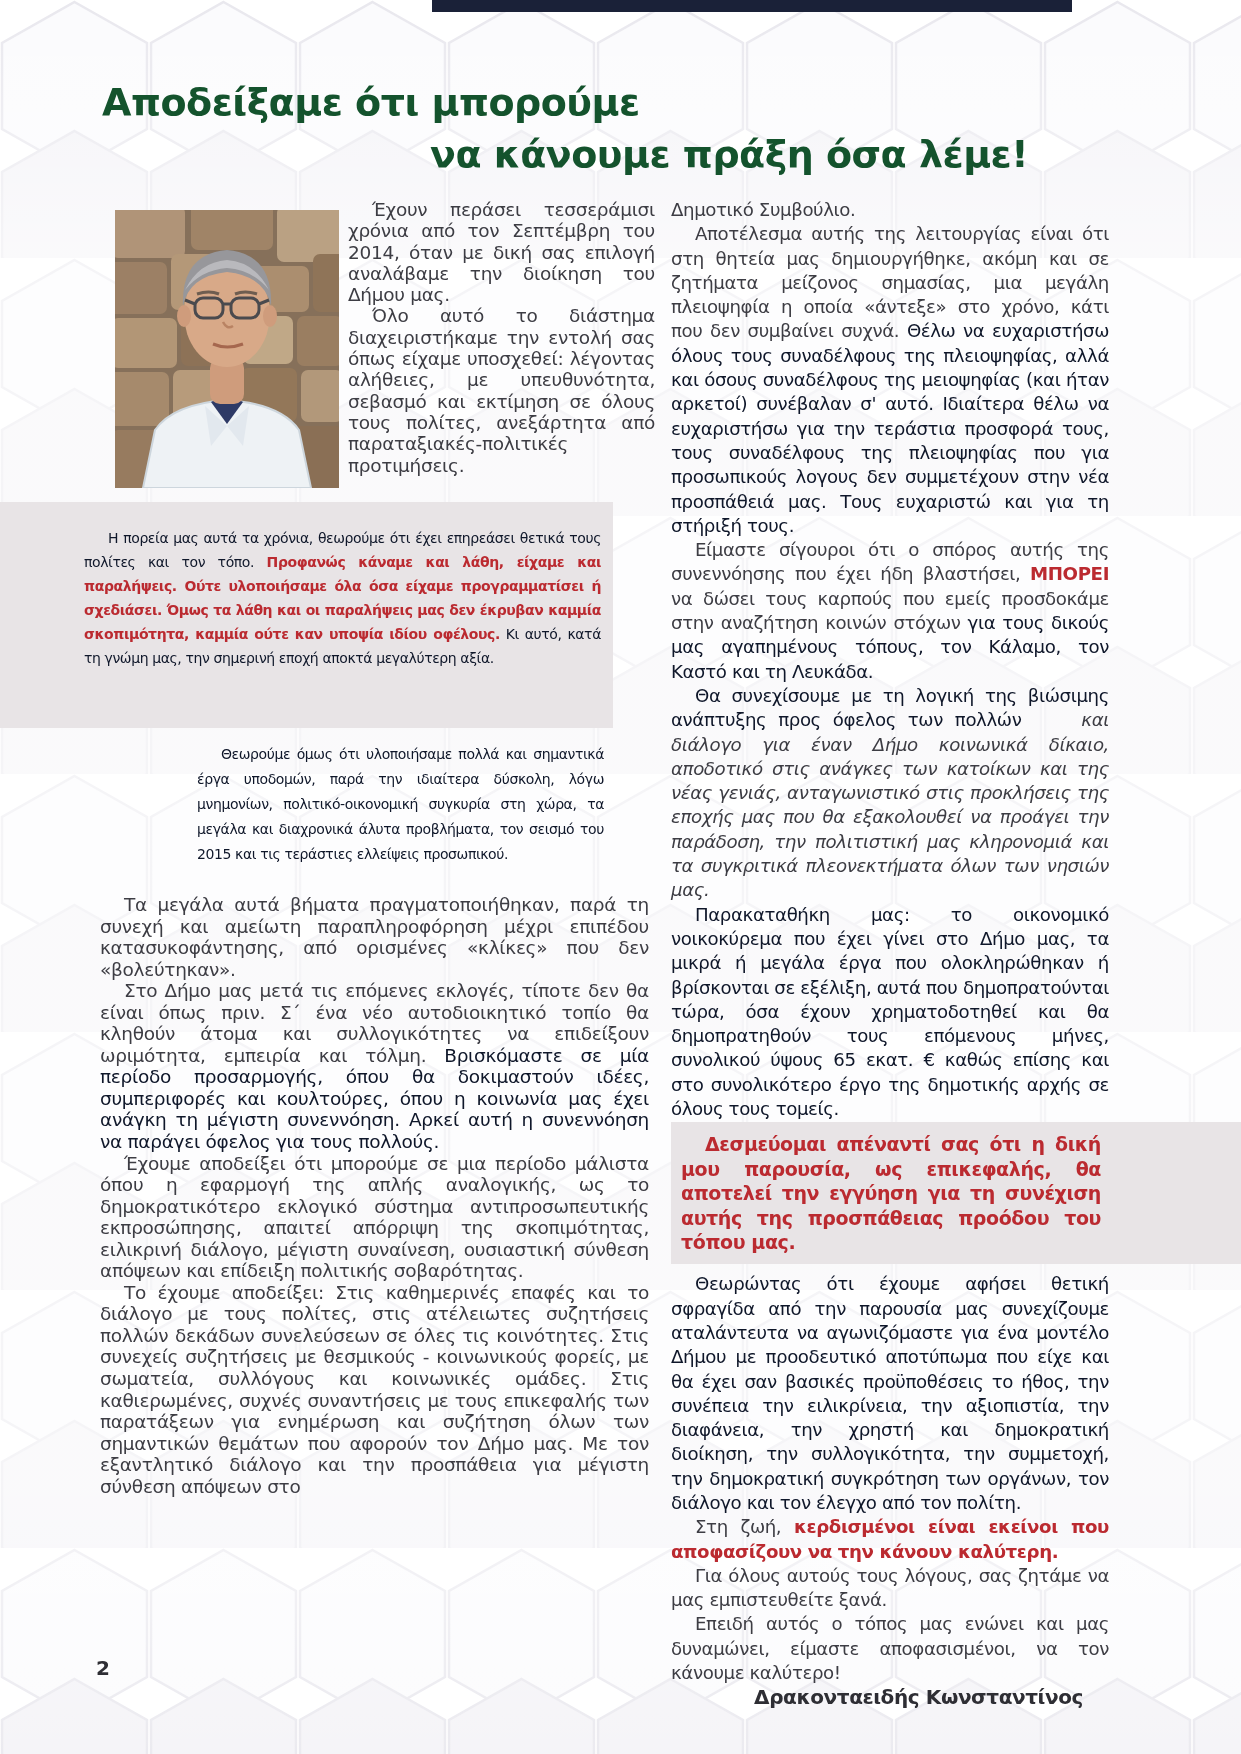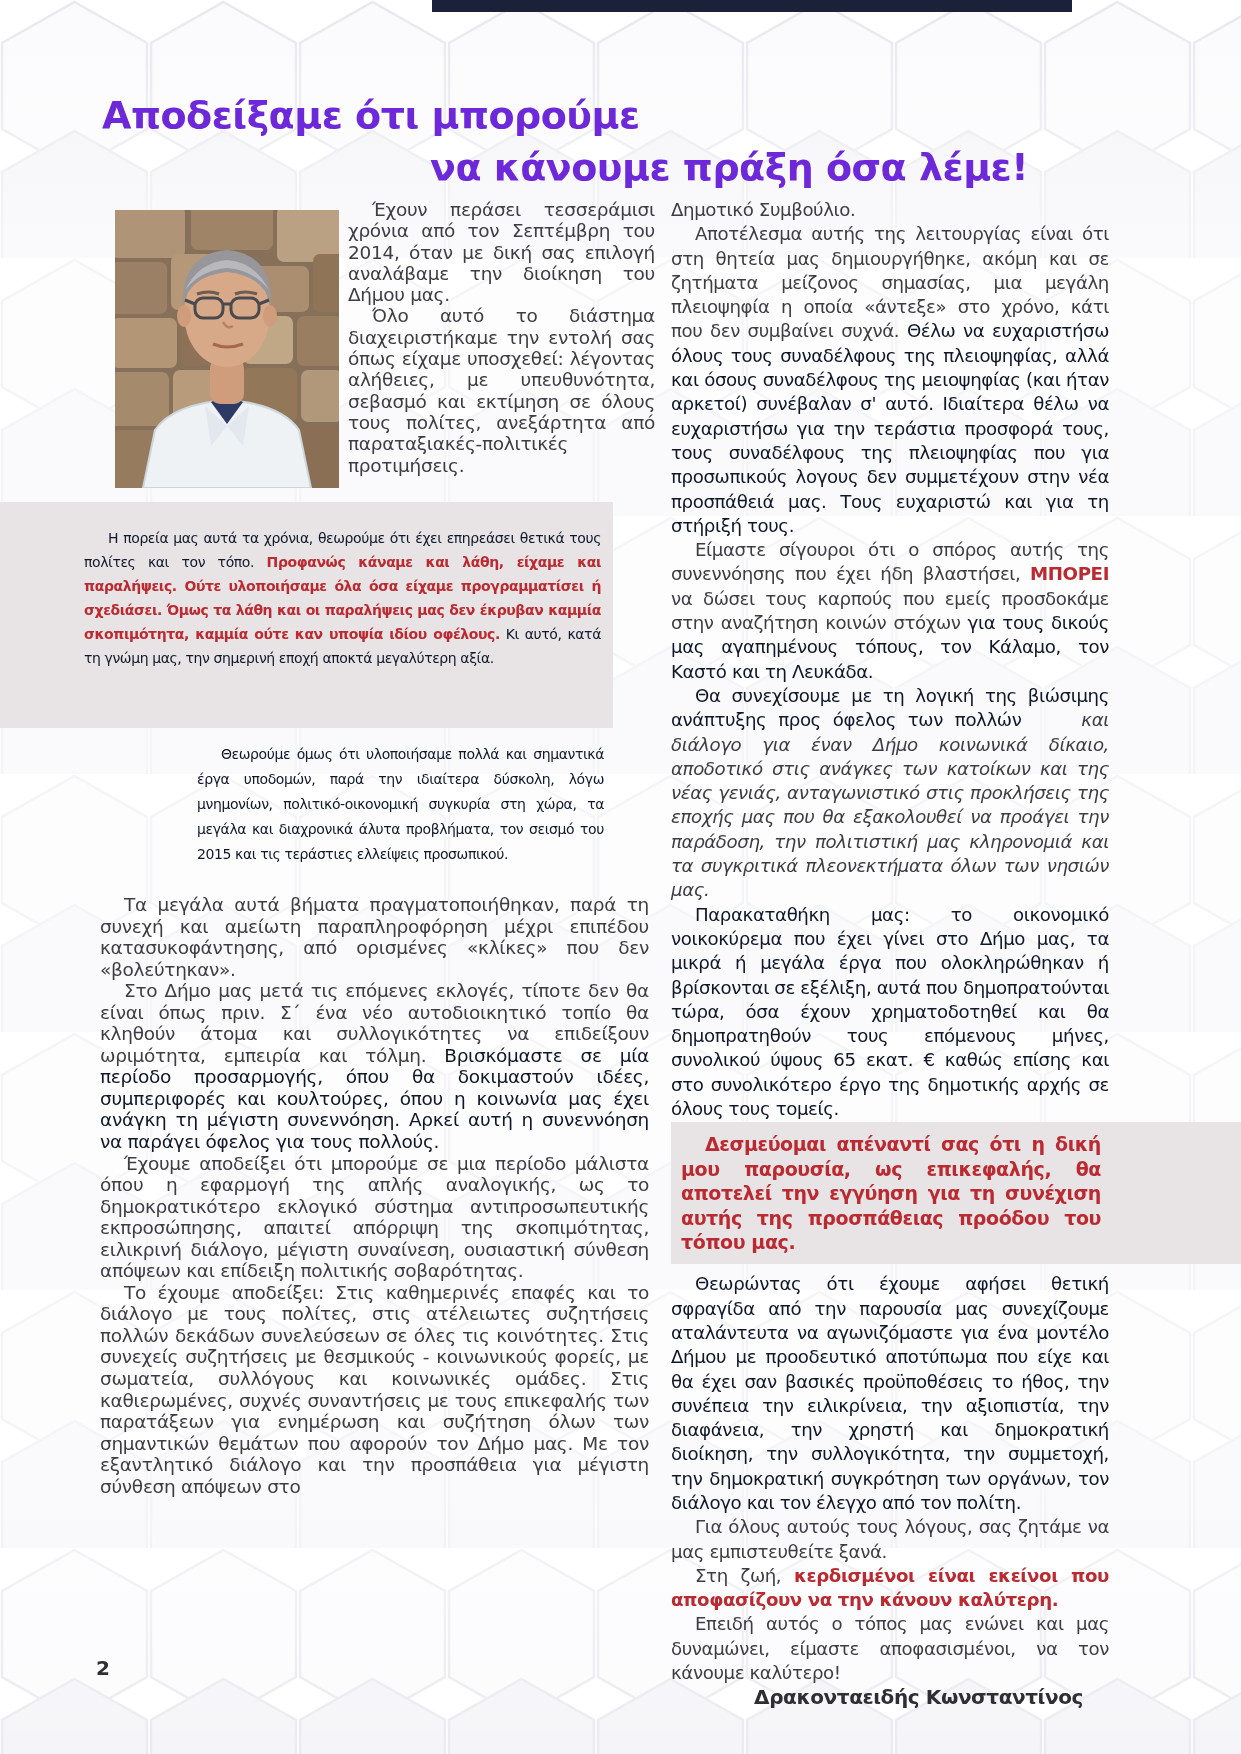--- a/index.html
+++ b/index.html
@@ -5,23 +5,22 @@
   html,body{margin:0;padding:0;}
   body{
     width:1241px;height:1754px;position:relative;overflow:hidden;
     background:#ffffff;
     font-family:"DejaVu Sans", sans-serif;
   }
   .hexbg{position:absolute;left:0;top:0;z-index:0;}
   .topbar{position:absolute;left:432px;top:0;width:640px;height:12px;background:#1a2138;z-index:3;}
   .page-title{
     position:absolute;left:102px;top:76px;z-index:2;
-    color:#6d28d9;font-weight:bold;font-size:38px;line-height:52px;letter-spacing:-0.5px;
+    color:#14532d;font-weight:bold;font-size:38px;line-height:52px;letter-spacing:-0.5px;
     white-space:nowrap;
-    margin-top:13px;
   }
   .page-title .t2{padding-left:328px;}
   .portrait{position:absolute;left:115px;top:210px;width:224px;height:278px;z-index:2;}
   .txt{color:#3d3d44;text-align:justify;z-index:2;position:absolute;}
   .txt p{margin:0;}
   .indent{text-indent:24px;}
   .red{color:#0f172a;}
   .boldred{color:#bb2a30;font-weight:bold;}
   .ital{font-style:italic;margin-left:48px;}
   .beside{left:348px;top:199px;width:307px;font-size:18.5px;line-height:21.3px;letter-spacing:-0.3px;}
@@ -139,19 +138,19 @@
 <div class="txt rcol">
   <p>Δημοτικό Συμβούλιο.</p>
   <p class="indent"><span>Αποτέλεσμα αυτής της λειτουργίας είναι ότι στη θητεία μας δημιουργήθηκε, ακόμη και σε ζητήματα μείζονος σημασίας, μια μεγάλη πλειοψηφία η οποία «άντεξε» στο χρόνο, κάτι που δεν συμβαίνει συχνά. </span><span class="red">Θέλω να ευχαριστήσω όλους τους συναδέλφους της πλειοψηφίας, αλλά και όσους συναδέλφους της μειοψηφίας (και ήταν αρκετοί) συνέβαλαν σ' αυτό. Ιδιαίτερα θέλω να ευχαριστήσω για την τεράστια προσφορά τους, τους συναδέλφους της πλειοψηφίας που για προσωπικούς λογους δεν συμμετέχουν στην νέα προσπάθειά μας. Τους ευχαριστώ και για τη στήριξή τους.</span></p>
   <p class="indent"><span>Είμαστε σίγουροι ότι ο σπόρος αυτής της συνεννόησης που έχει ήδη βλαστήσει, </span><span class="boldred">ΜΠΟΡΕΙ</span><span> να δώσει τους καρπούς που εμείς προσδοκάμε στην αναζήτηση κοινών στόχων </span><span class="red">για τους δικούς μας αγαπημένους τόπους, τον Κάλαμο, τον Καστό και τη Λευκάδα.</span></p>
   <p class="indent"><span class="red">Θα συνεχίσουμε με τη λογική της βιώσιμης ανάπτυξης προς όφελος των πολλών </span><span class="ital">και διάλογο για έναν Δήμο κοινωνικά δίκαιο, αποδοτικό στις ανάγκες των κατοίκων και της νέας γενιάς, ανταγωνιστικό στις προκλήσεις της εποχής μας που θα εξακολουθεί να προάγει την παράδοση, την πολιτιστική μας κληρονομιά και τα συγκριτικά πλεονεκτήματα όλων των νησιών μας.</span></p>
   <p class="indent red">Παρακαταθήκη μας: το οικονομικό νοικοκύρεμα που έχει γίνει στο Δήμο μας, τα μικρά ή μεγάλα έργα που ολοκληρώθηκαν ή βρίσκονται σε εξέλιξη, αυτά που δημοπρατούνται τώρα, όσα έχουν χρηματοδοτηθεί και θα δημοπρατηθούν τους επόμενους μήνες, συνολικού ύψους 65 εκατ. € καθώς επίσης και στο συνολικότερο έργο της δημοτικής αρχής σε όλους τους τομείς.</p>
   <div class="graybox">
     <p class="indent">Δεσμεύομαι απέναντί σας ότι η δική μου παρουσία, ως επικεφαλής, θα αποτελεί την εγγύηση για τη συνέχιση αυτής της προσπάθειας προόδου του τόπου μας.</p>
   </div>
   <p class="indent red">Θεωρώντας ότι έχουμε αφήσει θετική σφραγίδα από την παρουσία μας συνεχίζουμε αταλάντευτα να αγωνιζόμαστε για ένα μοντέλο Δήμου με προοδευτικό αποτύπωμα που είχε και θα έχει σαν βασικές προϋποθέσεις το ήθος, την συνέπεια την ειλικρίνεια, την αξιοπιστία, την διαφάνεια, την χρηστή και δημοκρατική διοίκηση, την συλλογικότητα, την συμμετοχή, την δημοκρατική συγκρότηση των οργάνων, τον διάλογο και τον έλεγχο από τον πολίτη.</p>
+  <p class="indent"><span>Στη ζωή, </span><span class="boldred">κερδισμένοι είναι εκείνοι που αποφασίζουν να την κάνουν καλύτερη.</span></p>
   <p class="indent">Για όλους αυτούς τους λόγους, σας ζητάμε να μας εμπιστευθείτε ξανά.</p>
-  <p class="indent"><span>Στη ζωή, </span><span class="boldred">κερδισμένοι είναι εκείνοι που αποφασίζουν να την κάνουν καλύτερη.</span></p>
   <p class="indent">Επειδή αυτός ο τόπος μας ενώνει και μας δυναμώνει, είμαστε αποφασισμένοι, να τον κάνουμε καλύτερο!</p>
   <p class="signature">Δρακονταειδής Κωνσταντίνος</p>
 </div>
 
 <div class="page-number">2</div>
 
 </body></html>

